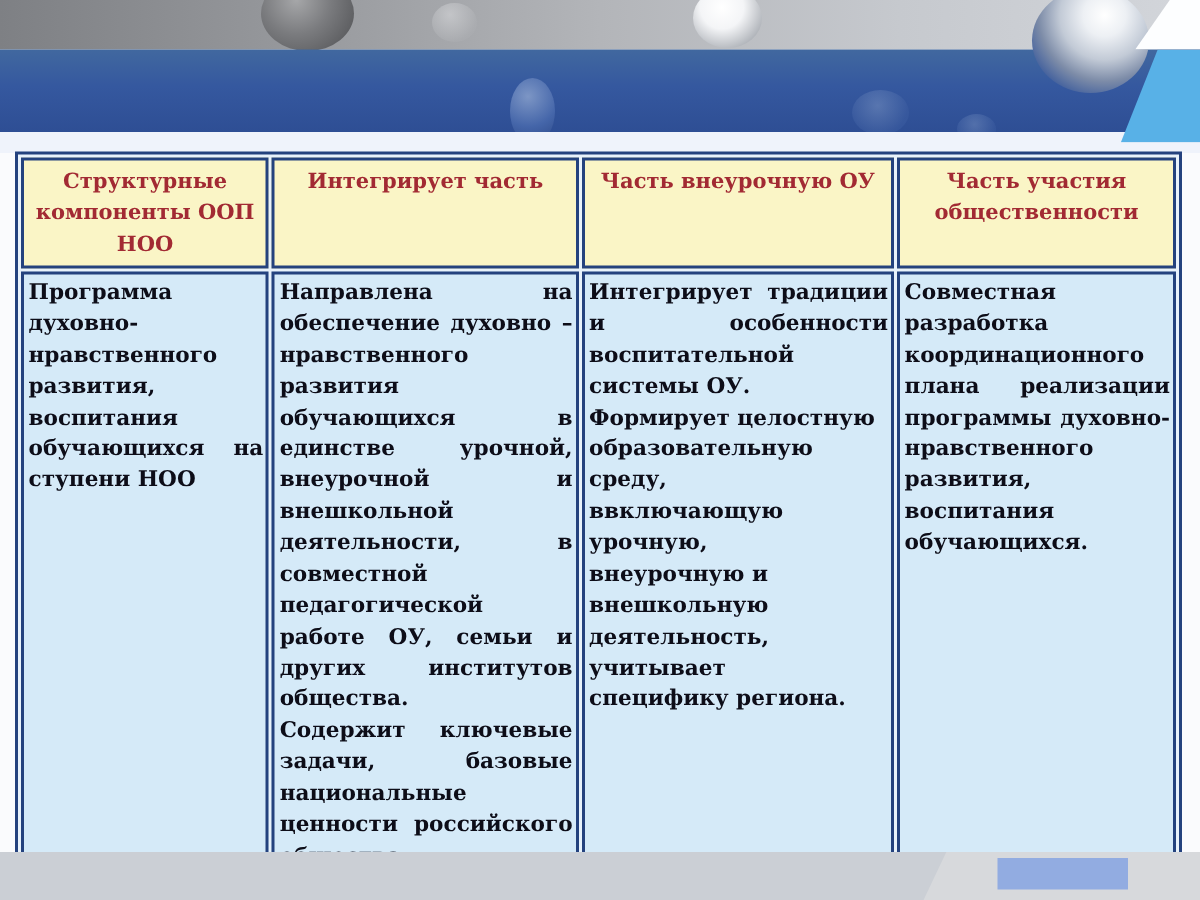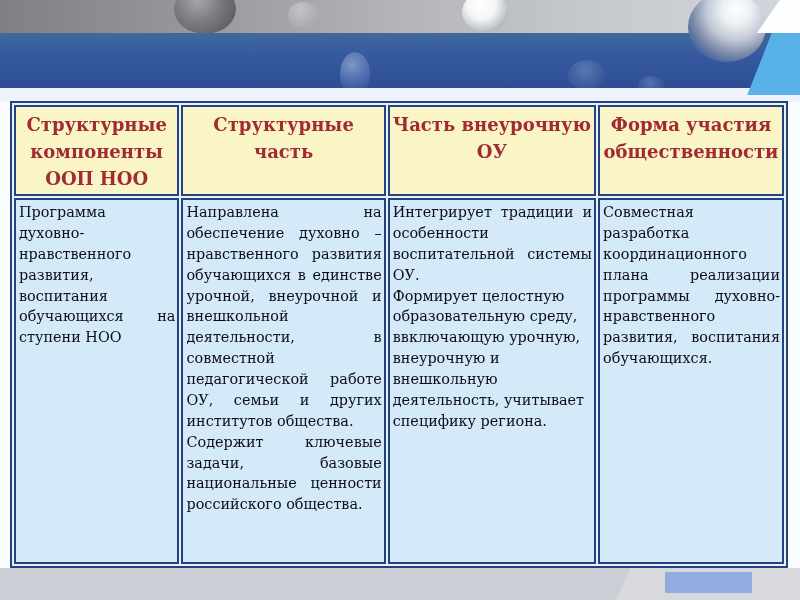--- a/index.html
+++ b/index.html
@@ -33,23 +33,23 @@
     background:var(--accent_cyan,#58B1E7);
     clip-path:polygon(53% 0,100% 0,100% 100%,12% 100%);}
   .strip-light{position:absolute;left:0;top:88px;width:800px;height:14px;background:#EFF3FB;}
 
   
   table.content{position:absolute;left:10px;top:101px;width:778px;height:467px;
     table-layout:fixed;border-collapse:separate;border-spacing:2px;
     background:#E8F2FB;border:2px solid var(--table_border,#24427E);}
   th,td{border:2px solid var(--table_border,#24427E);vertical-align:top;}
   th{background:var(--header_bg,#FAF5C6);color:var(--header_text,#A22A33);
-    font-size:18px;font-weight:bold;text-align:center;line-height:1.5;padding:4px 2px 2px 2px;height:64px;}
+    font-size:14px;font-weight:bold;text-align:center;line-height:1.5;padding:4px 2px 2px 2px;height:64px;}
   td{background:var(--cell_bg,#D5EAF8);color:var(--cell_text,#0D0D18);
-    font-size:14.4px;font-weight:normal;text-align:justify;line-height:1.45;
+    font-size:14.4px;font-weight:bold;text-align:justify;line-height:1.45;
     padding:2px 2px 2px 3px;white-space:pre-line;}
 
   
   .band-bottom{position:absolute;left:0;top:568px;width:800px;height:32px;background:var(--bottom_band,#CBCFD5);}
   .bottom-wedge{position:absolute;left:610px;top:568px;width:190px;height:32px;background:#D7D9DC;
     clip-path:polygon(11% 0,100% 0,100% 100%,3% 100%);}
   .bottom-accent{position:absolute;left:665px;top:572px;width:87px;height:21px;background:var(--accent_periwinkle,#92ACE1);}
 </style>
 </head>
 <body>
@@ -73,23 +73,23 @@
   <table class="content">
     <colgroup>
       <col style="width:162px">
         <col style="width:200px">
         <col style="width:204px">
         <col style="width:182px">
     </colgroup>
     <thead>
       <tr>
         <th>Структурные компоненты ООП НОО</th>
-        <th>Структурные часть</th>
+        <th>Интегрирует часть</th>
         <th>Часть внеурочную ОУ</th>
-        <th>Форма участия общественности</th>
+        <th>Часть участия общественности</th>
       </tr>
     </thead>
     <tbody>
       <tr>
         <td>Программа духовно-нравственного развития, воспитания обучающихся на ступени НОО</td>
         <td>Направлена на обеспечение духовно – нравственного развития обучающихся в единстве урочной, внеурочной и внешкольной деятельности, в совместной педагогической работе ОУ, семьи и других институтов общества.
 Содержит ключевые задачи, базовые национальные ценности российского общества.</td>
         <td>Интегрирует традиции и особенности воспитательной системы ОУ.
 Формирует целостную
 образовательную среду,

